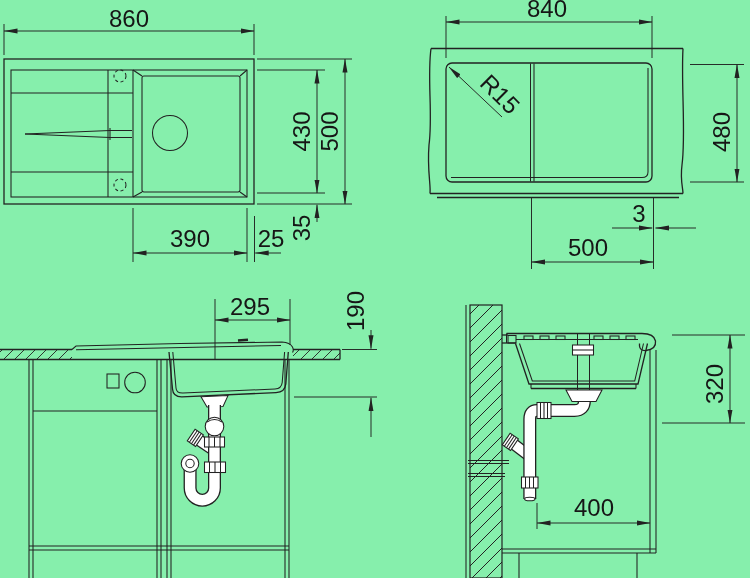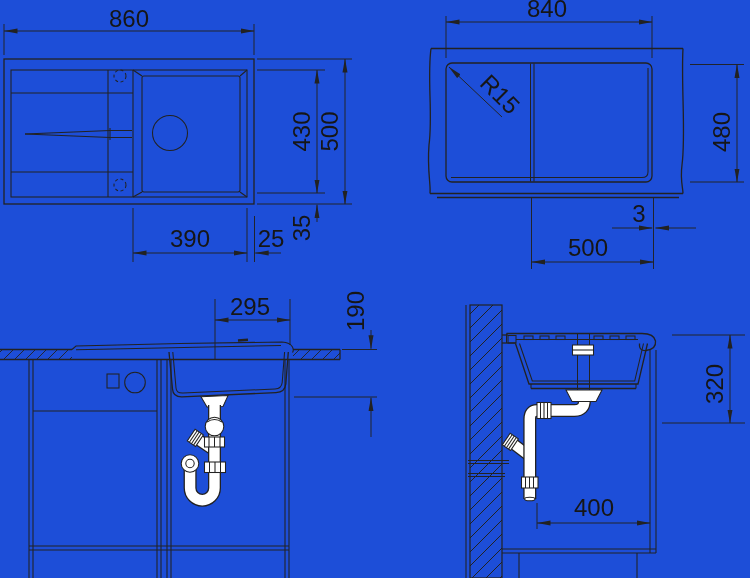--- a/index.html
+++ b/index.html
@@ -1,16 +1,16 @@
 <!DOCTYPE html>
 <html><head>
 <meta charset="utf-8">
 <style>
   html,body{margin:0;padding:0;background:#fff;}
-  .canvas{position:relative;width:750px;height:578px;background:#1d4ed8;overflow:hidden;
+  .canvas{position:relative;width:750px;height:578px;background:#86efac;overflow:hidden;
           font-family:"Liberation Sans",sans-serif;}
   svg{display:block;}
   .ln{stroke:#222;fill:none;stroke-width:1.3;stroke-linecap:butt;}
   .thin{stroke:#222;fill:none;stroke-width:1.05;}
   .dim{stroke:#222;fill:none;stroke-width:0.95;}
   .dash{stroke:#222;fill:none;stroke-width:1.05;stroke-dasharray:3 2.6;}
   .txt{font:24px "Liberation Sans",sans-serif;fill:#161616;}
   .pipe-o{stroke:#222;stroke-width:13;fill:none;}
   .pipe-i{stroke:#fff;stroke-width:10.4;fill:none;}
   .pipe-o2{stroke:#222;stroke-width:12;fill:none;}

